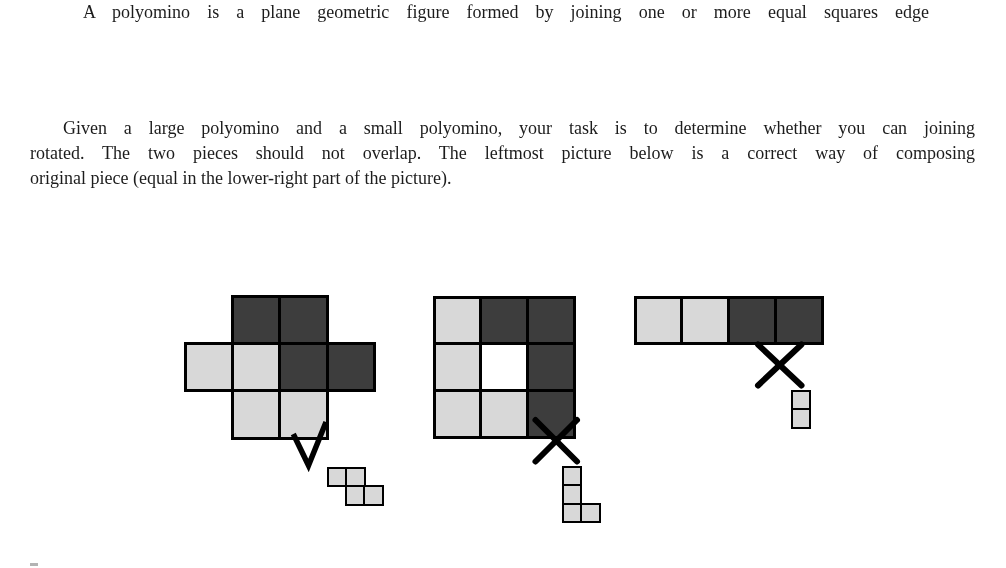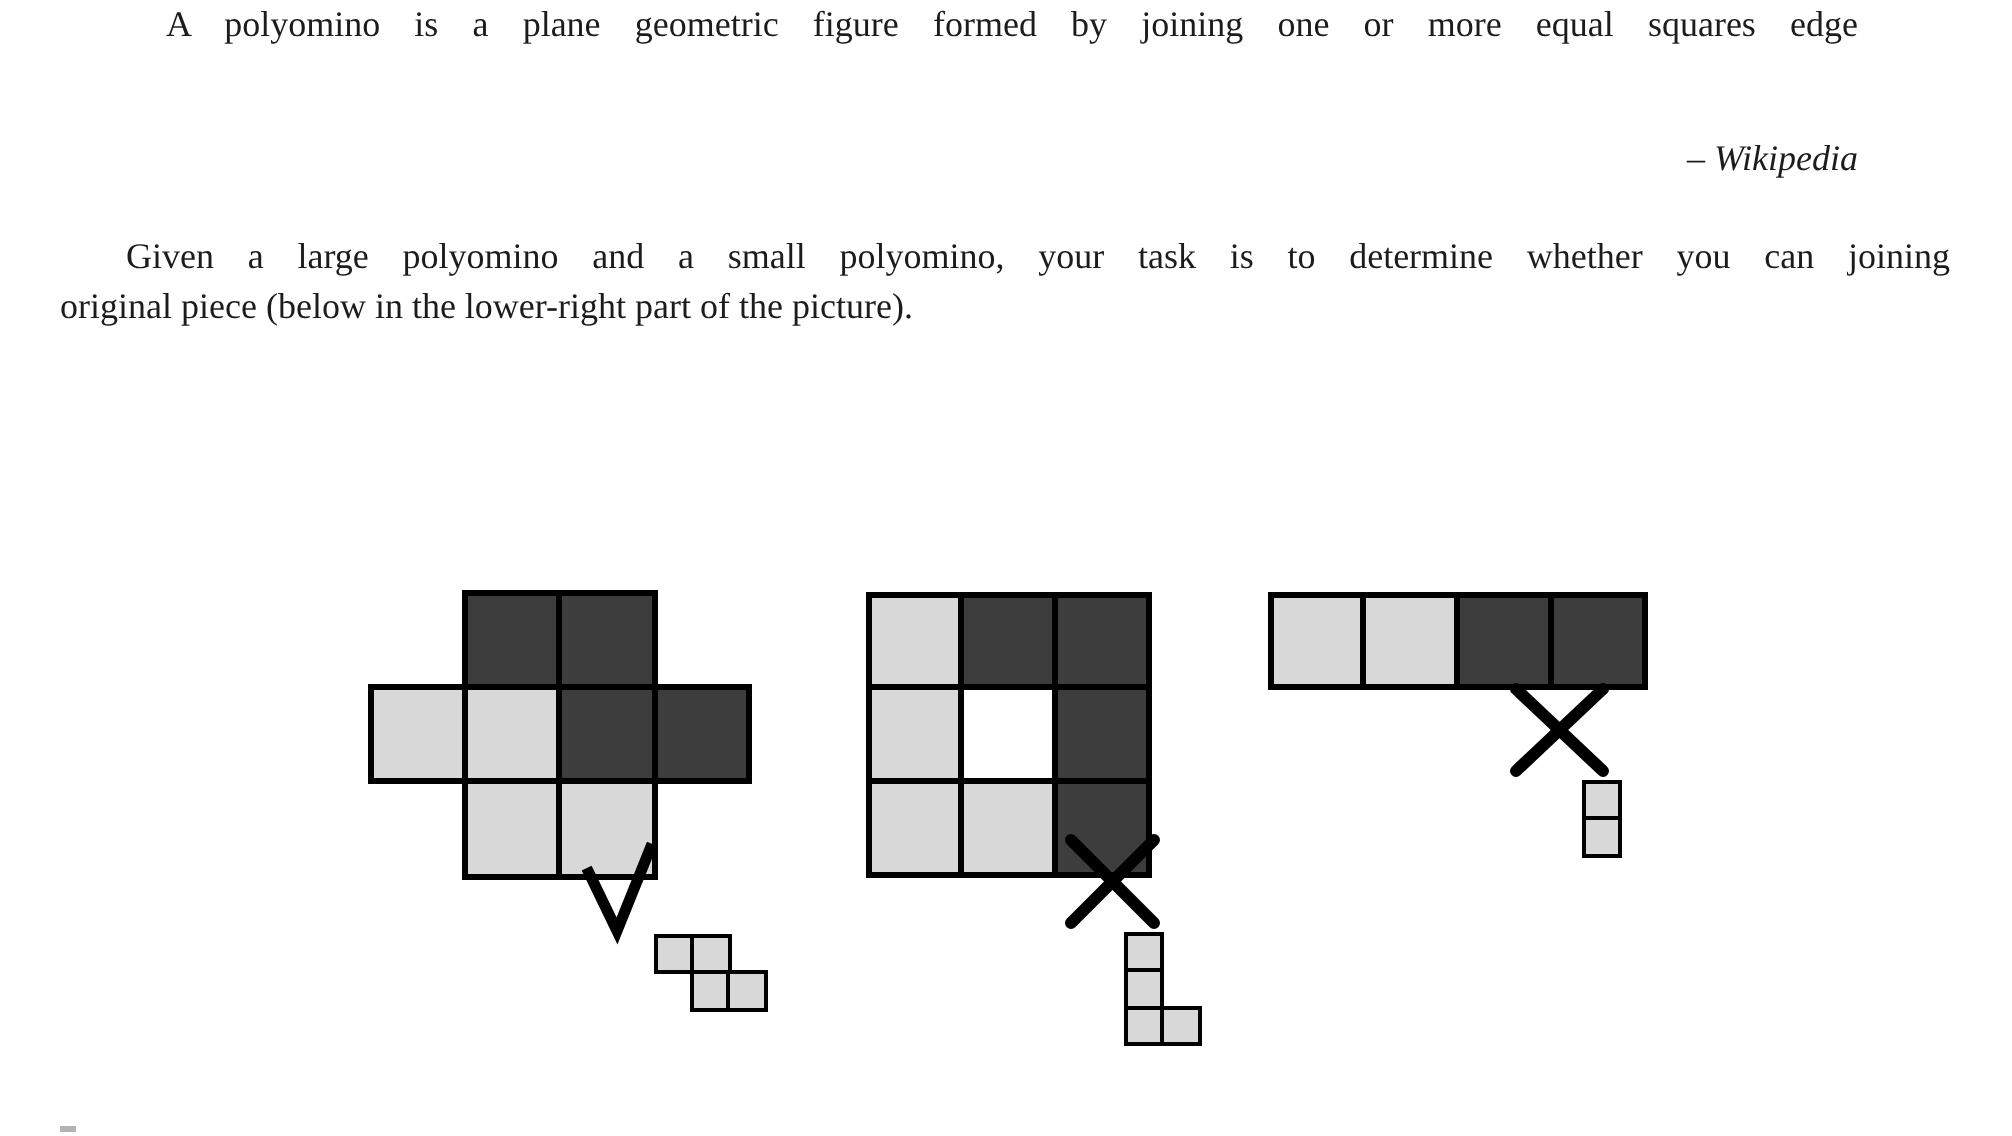--- a/index.html
+++ b/index.html
@@ -46,25 +46,25 @@
 </style>
 </head>
 <body>
 
 <div class="page">
 
   <div id="quote-block" class="textblock">
     <div class="tline stretch">A polyomino is a plane geometric figure formed by joining one or more equal squares edge</div>
   </div>
 
-  <div id="attribution" class="textblock">– Wikipedia</div>
 
   <div id="para-block" class="textblock">
     <div class="tline stretch indent">Given a large polyomino and a small polyomino, your task is to determine whether you can joining</div>
-    <div class="tline">original piece (below in the lower-right part of the picture).</div>
+    <div class="tline stretch">rotated. The two pieces should not overlap. The leftmost picture below is a correct way of composing</div>
+    <div class="tline">original piece (equal in the lower-right part of the picture).</div>
   </div>
 
   <div id="figure-layer">
       <div class="cell" style="left: 230.9px; top: 294.5px; width: 50.4px; height: 50.4px; border-width: 3px; border-color: rgb(0, 0, 0); background: rgb(61, 61, 61);"></div>
       <div class="cell" style="left: 278.3px; top: 294.5px; width: 50.4px; height: 50.4px; border-width: 3px; border-color: rgb(0, 0, 0); background: rgb(61, 61, 61);"></div>
       <div class="cell" style="left: 183.5px; top: 341.9px; width: 50.4px; height: 50.4px; border-width: 3px; border-color: rgb(0, 0, 0); background: rgb(216, 216, 216);"></div>
       <div class="cell" style="left: 230.9px; top: 341.9px; width: 50.4px; height: 50.4px; border-width: 3px; border-color: rgb(0, 0, 0); background: rgb(216, 216, 216);"></div>
       <div class="cell" style="left: 278.3px; top: 341.9px; width: 50.4px; height: 50.4px; border-width: 3px; border-color: rgb(0, 0, 0); background: rgb(61, 61, 61);"></div>
       <div class="cell" style="left: 325.7px; top: 341.9px; width: 50.4px; height: 50.4px; border-width: 3px; border-color: rgb(0, 0, 0); background: rgb(61, 61, 61);"></div>
       <div class="cell" style="left: 230.9px; top: 389.3px; width: 50.4px; height: 50.4px; border-width: 3px; border-color: rgb(0, 0, 0); background: rgb(216, 216, 216);"></div>

